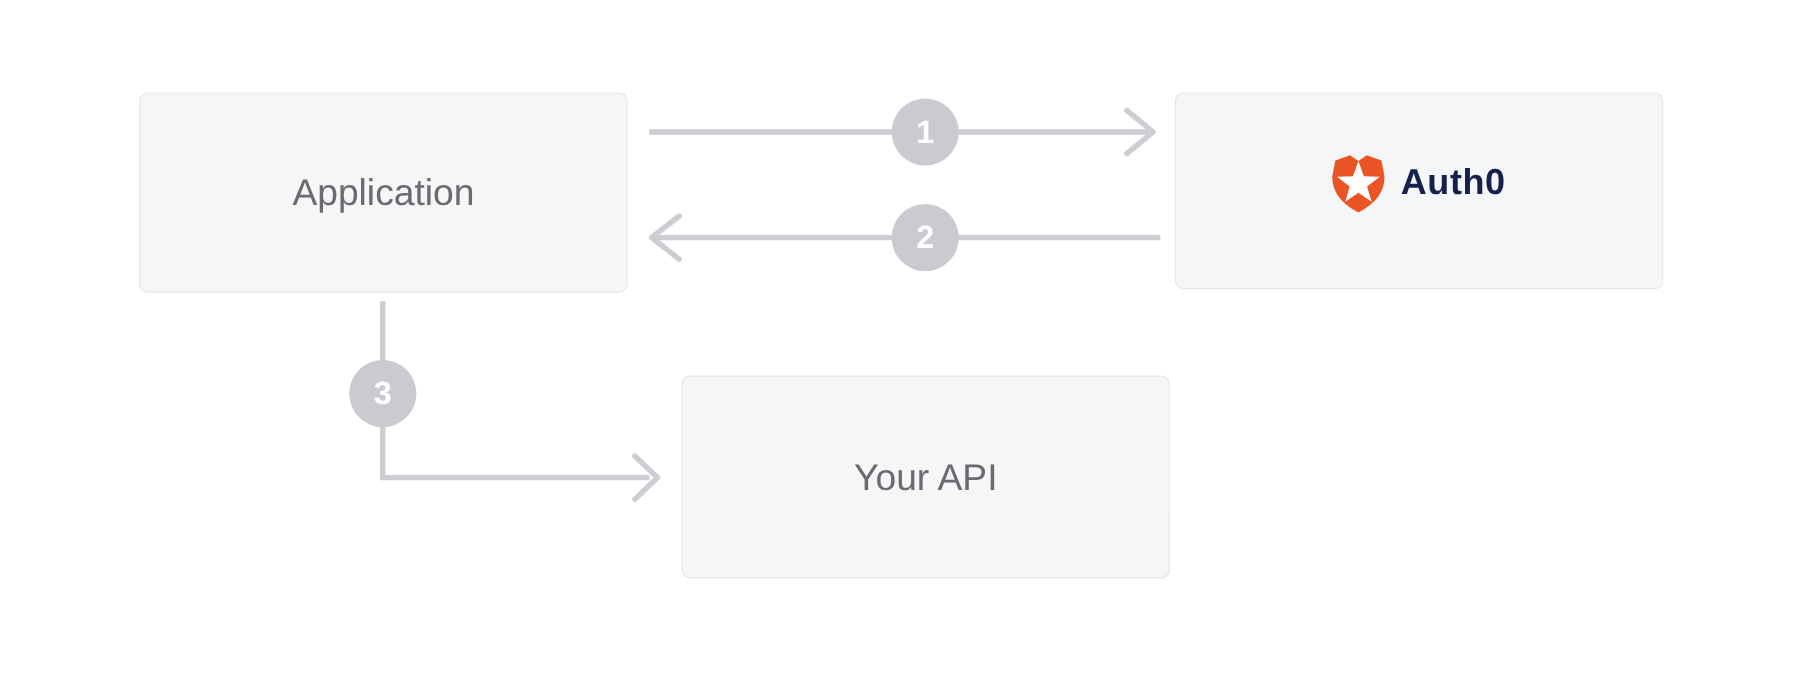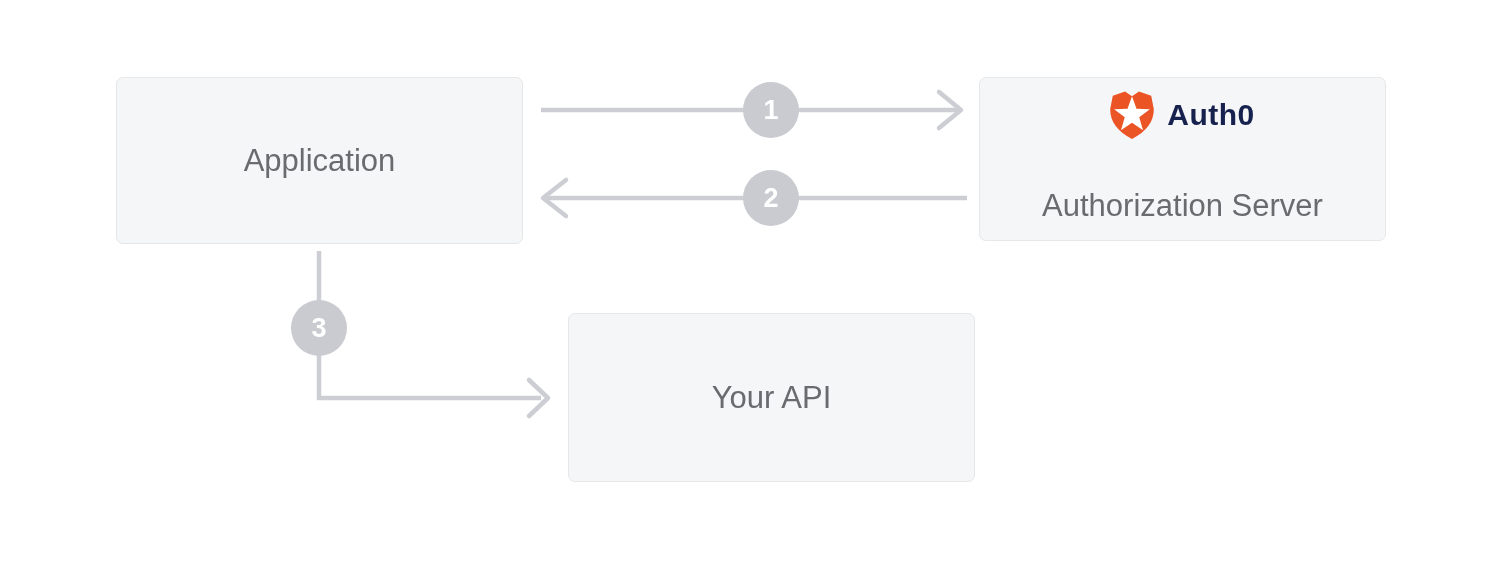--- a/index.html
+++ b/index.html
@@ -103,21 +103,20 @@
   </div>
 
   <div class="node" id="node-auth-server">
     <div class="brand-row">
       <svg width="44" height="48" viewBox="0 0 100 110" xmlns="http://www.w3.org/2000/svg">
         <path fill="#eb5424" d="M50 12 L66 1 L94 11 L100 42 C100 71 83 93 50 110 C17 93 0 71 0 42 L6 11 L34 1 Z"></path>
         <path fill="#ffffff" d="M50 12 L60.3 40.8 L90.9 41.7 L66.6 60.4 L75.3 89.8 L50 72.5 L24.7 89.8 L33.4 60.4 L9.1 41.7 L39.7 40.8 Z"></path>
       </svg>
       <span class="brand-name">Auth0</span>
     </div>
-    <div class="node-label">Authorization Server</div>
   </div>
 
   <div class="node" id="node-your-api">
     <div class="node-label">Your API</div>
   </div>
 
   <div class="step-circle" id="step-1">1</div>
   <div class="step-circle" id="step-2">2</div>
   <div class="step-circle" id="step-3">3</div>
 

